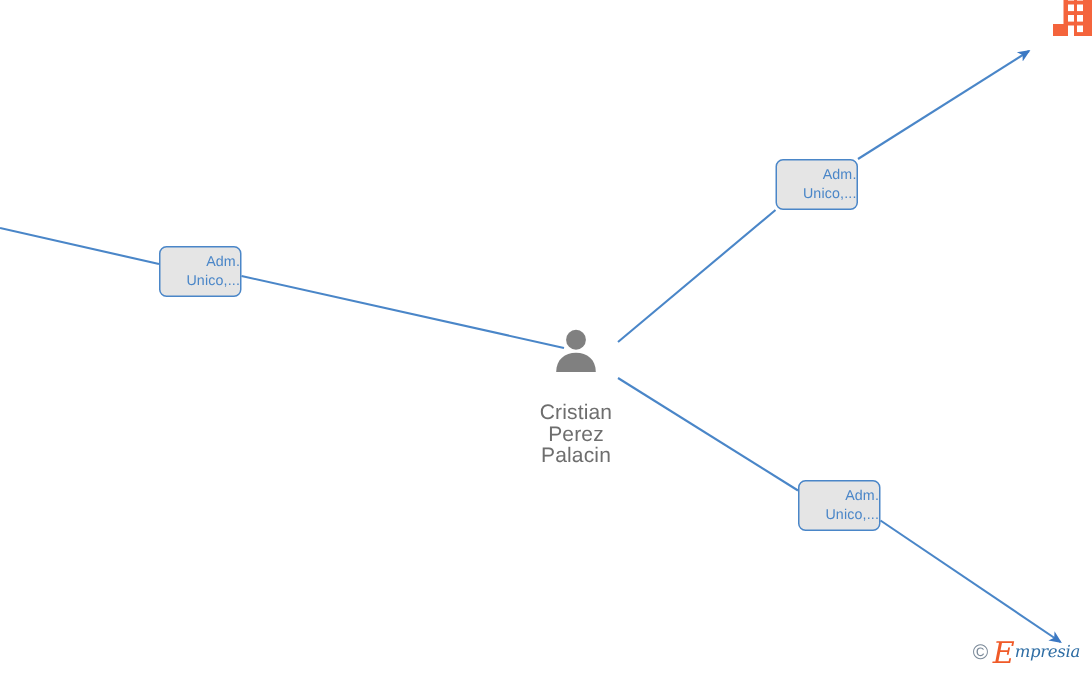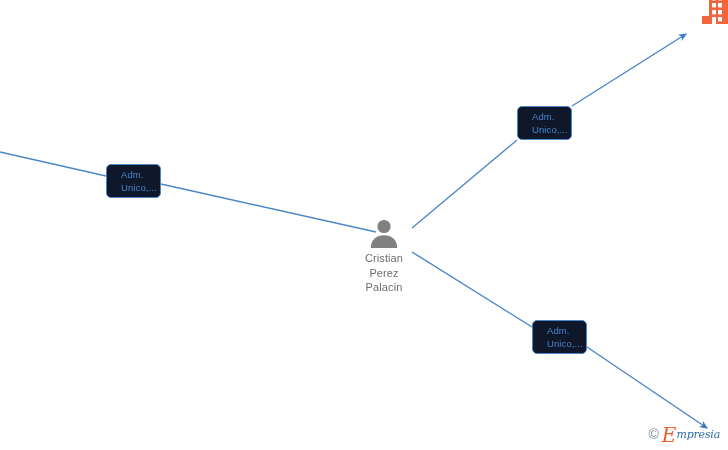--- a/index.html
+++ b/index.html
@@ -35,50 +35,49 @@
     width: 92px;
     text-align: center;
   }
   #person-node .person-icon {
     display: block;
     margin: 0 auto;
     width: 30px;
     height: 30px;
   }
   #person-node .node-label {
-    margin-top: 3px;
-    font-size: 11px;
+    margin-top: 19px;
+    font-size: 14px;
     line-height: 14.5px;
     color: #6e6e6e;
     white-space: pre-line;
     letter-spacing: 0.1px;
   }
   
   #company-node {
     left: 702px;
     top: -6px;
     width: 26px;
     height: 34px;
   }
   #company-node svg { display: block; }
   
   .rel-box {
     position: absolute;
     box-sizing: border-box;
     border: 1.3px solid #4a86c8;
     border-radius: 5px;
-    background: #0f172a;
+    background: #e5e5e5;
     color: #4a86c8;
     font-size: 9.5px;
     line-height: 12.5px;
-    text-align: left;
+    text-align: right;
     padding-top: 4px;
     letter-spacing: 0.1px;
     white-space: pre-line;
-    padding-left: 14px;
   }
   #rel-box-left  { left: 106px; top: 164px; width: 55px; height: 34px; }
   #rel-box-top   { left: 517px; top: 106px; width: 55px; height: 34px; }
   #rel-box-bottom{ left: 532px; top: 320px; width: 55px; height: 34px; }
 
   
   #watermark {
     position: absolute;
     right: 8px;
     bottom: 6px;

